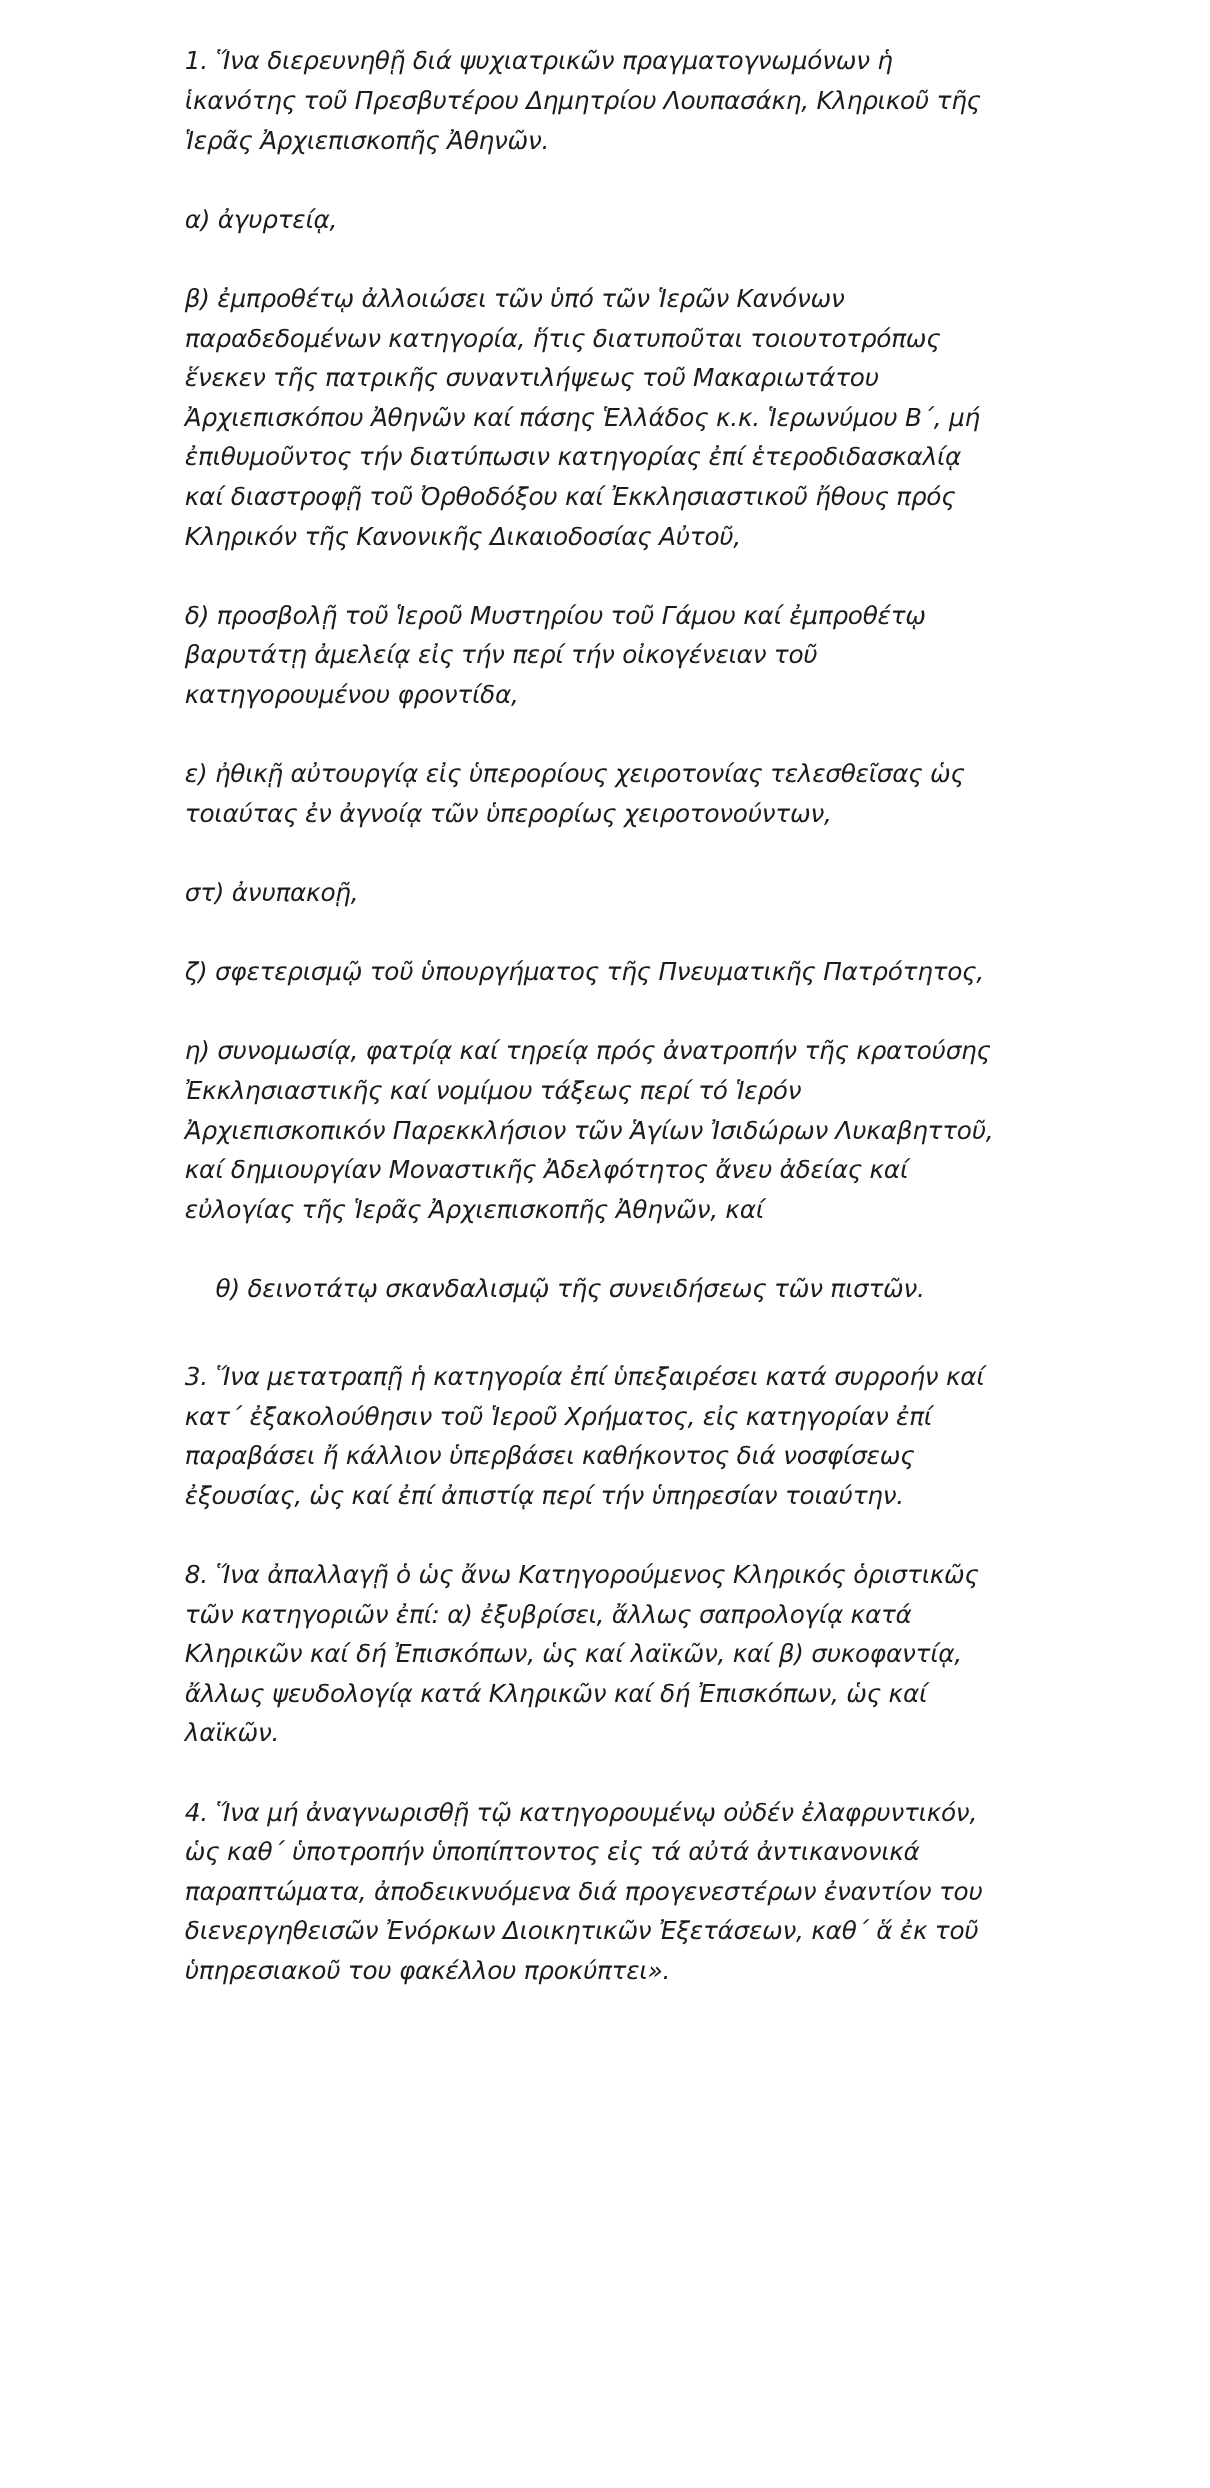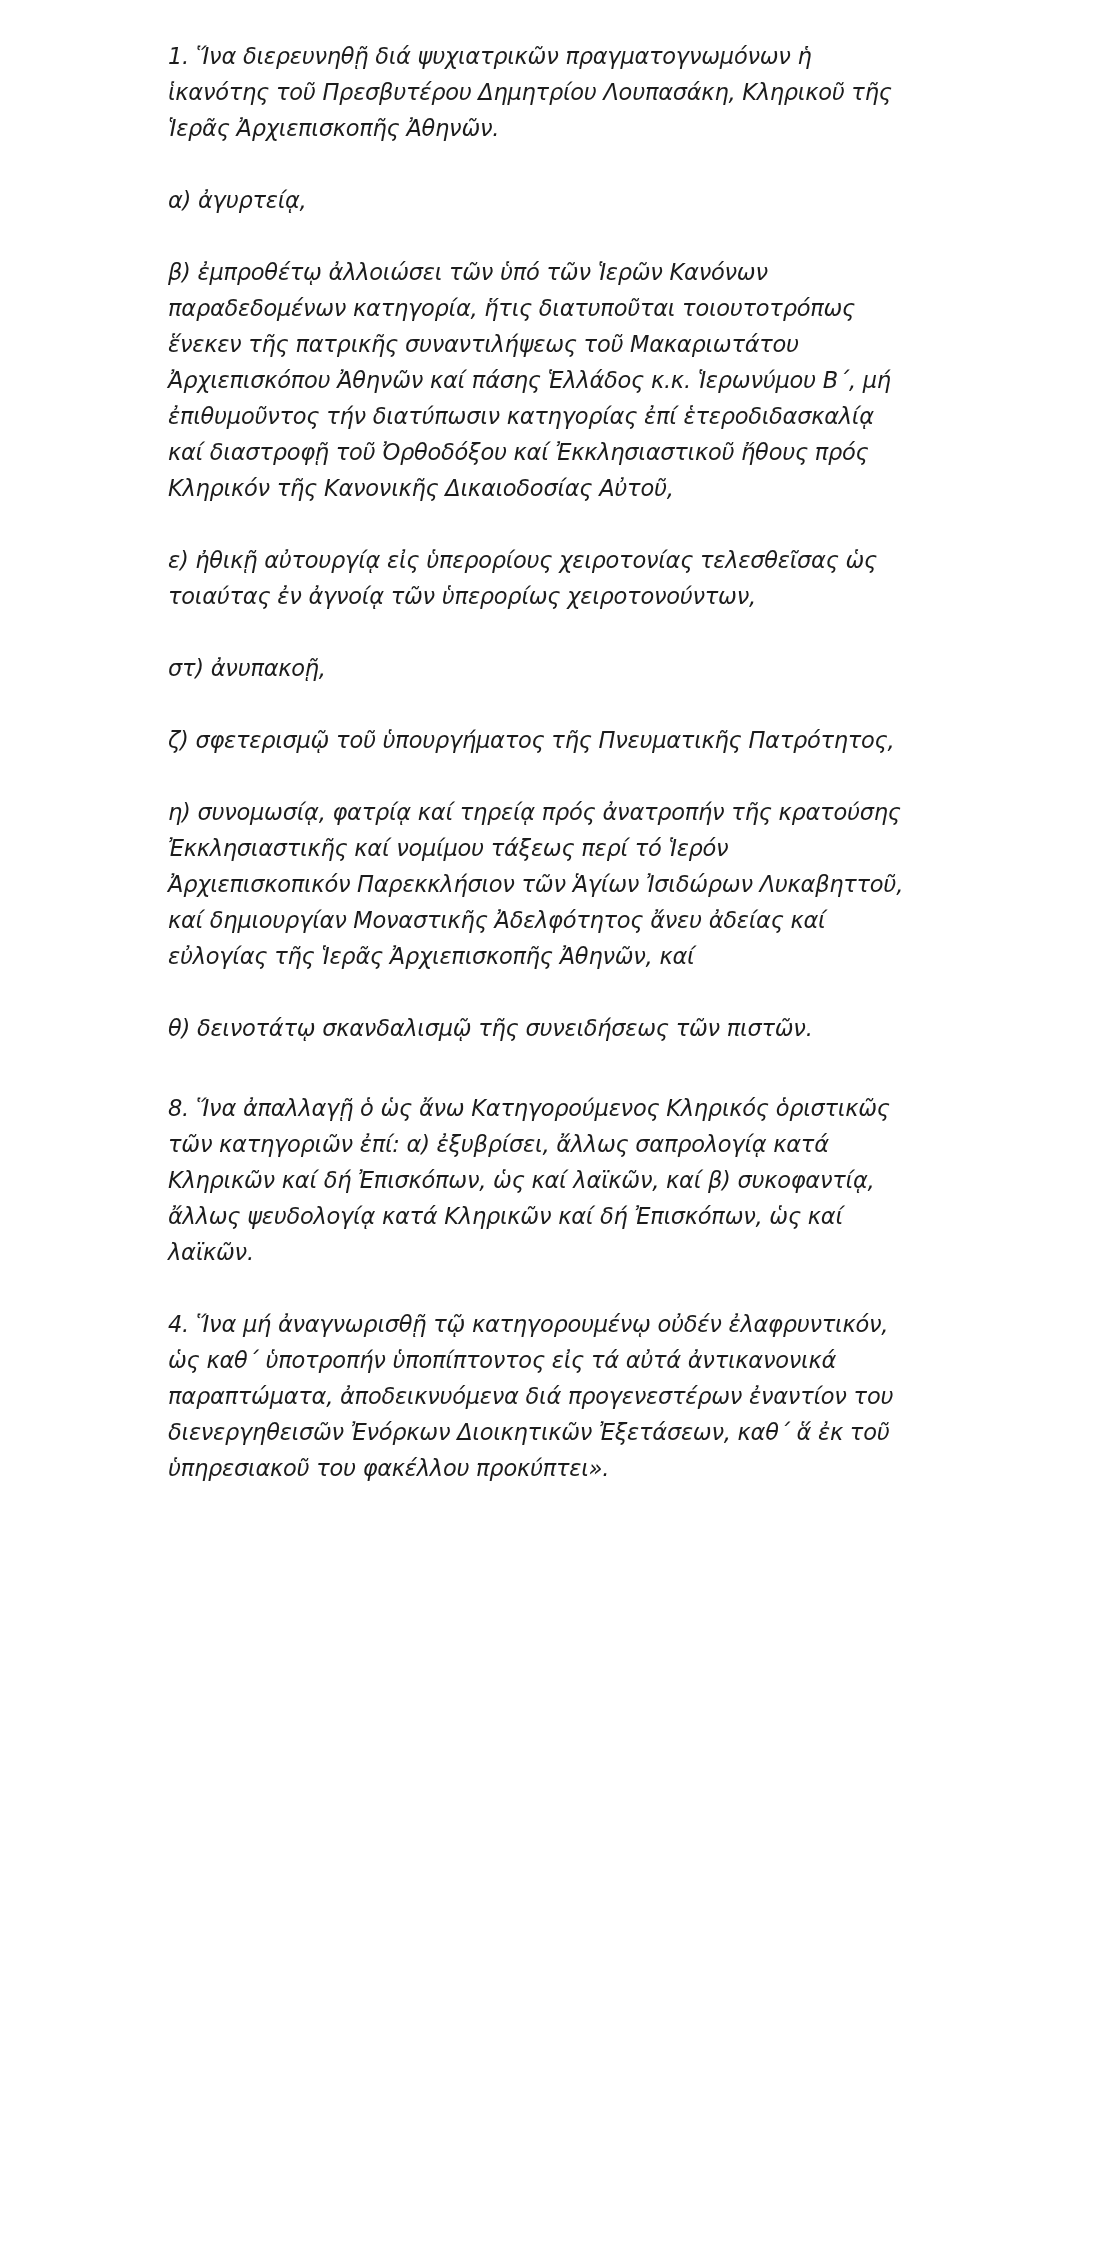--- a/index.html
+++ b/index.html
@@ -24,47 +24,55 @@
       line-height: 36px;
       color: #1c1c1c;
       letter-spacing: -0.25px;
     }
     .para {
       margin: 0 0 36px 0;
       white-space: pre-line;
     }
     .para.gap-extra {
       margin-bottom: 44px;
+      margin-left: 28px;
     }
   </style>
 </head>
 <body>
 
 <div class="doc">
   <p class="para">1. Ἵνα διερευνηθῇ διά ψυχιατρικῶν πραγματογνωμόνων ἡ
 ἱκανότης τοῦ Πρεσβυτέρου Δημητρίου Λουπασάκη, Κληρικοῦ τῆς
 Ἱερᾶς Ἀρχιεπισκοπῆς Ἀθηνῶν.</p>
   <p class="para">α) ἀγυρτείᾳ,</p>
   <p class="para">β) ἐμπροθέτῳ ἀλλοιώσει τῶν ὑπό τῶν Ἱερῶν Κανόνων
 παραδεδομένων κατηγορία, ἥτις διατυποῦται τοιουτοτρόπως
 ἕνεκεν τῆς πατρικῆς συναντιλήψεως τοῦ Μακαριωτάτου
 Ἀρχιεπισκόπου Ἀθηνῶν καί πάσης Ἑλλάδος κ.κ. Ἱερωνύμου Β΄, μή
 ἐπιθυμοῦντος τήν διατύπωσιν κατηγορίας ἐπί ἑτεροδιδασκαλίᾳ
 καί διαστροφῇ τοῦ Ὀρθοδόξου καί Ἐκκλησιαστικοῦ ἤθους πρός
 Κληρικόν τῆς Κανονικῆς Δικαιοδοσίας Αὐτοῦ,</p>
+  <p class="para">δ) προσβολῇ τοῦ Ἱεροῦ Μυστηρίου τοῦ Γάμου καί ἐμπροθέτῳ
+βαρυτάτῃ ἀμελείᾳ εἰς τήν περί τήν οἰκογένειαν τοῦ
+κατηγορουμένου φροντίδα,</p>
   <p class="para">ε) ἠθικῇ αὐτουργίᾳ εἰς ὑπερορίους χειροτονίας τελεσθεῖσας ὡς
 τοιαύτας ἐν ἀγνοίᾳ τῶν ὑπερορίως χειροτονούντων,</p>
   <p class="para">στ) ἀνυπακοῇ,</p>
   <p class="para">ζ) σφετερισμῷ τοῦ ὑπουργήματος τῆς Πνευματικῆς Πατρότητος,</p>
   <p class="para">η) συνομωσίᾳ, φατρίᾳ καί τηρείᾳ πρός ἀνατροπήν τῆς κρατούσης
 Ἐκκλησιαστικῆς καί νομίμου τάξεως περί τό Ἱερόν
 Ἀρχιεπισκοπικόν Παρεκκλήσιον τῶν Ἁγίων Ἰσιδώρων Λυκαβηττοῦ,
 καί δημιουργίαν Μοναστικῆς Ἀδελφότητος ἄνευ ἀδείας καί
 εὐλογίας τῆς Ἱερᾶς Ἀρχιεπισκοπῆς Ἀθηνῶν, καί</p>
   <p class="para gap-extra">θ) δεινοτάτῳ σκανδαλισμῷ τῆς συνειδήσεως τῶν πιστῶν.</p>
+  <p class="para">3. Ἵνα μετατραπῇ ἡ κατηγορία ἐπί ὑπεξαιρέσει κατά συρροήν καί
+κατ΄ ἐξακολούθησιν τοῦ Ἱεροῦ Χρήματος, εἰς κατηγορίαν ἐπί
+παραβάσει ἤ κάλλιον ὑπερβάσει καθήκοντος διά νοσφίσεως
+ἐξουσίας, ὡς καί ἐπί ἀπιστίᾳ περί τήν ὑπηρεσίαν τοιαύτην.</p>
   <p class="para">8. Ἵνα ἀπαλλαγῇ ὁ ὡς ἄνω Κατηγορούμενος Κληρικός ὁριστικῶς
 τῶν κατηγοριῶν ἐπί: α) ἐξυβρίσει, ἄλλως σαπρολογίᾳ κατά
 Κληρικῶν καί δή Ἐπισκόπων, ὡς καί λαϊκῶν, καί β) συκοφαντίᾳ,
 ἄλλως ψευδολογίᾳ κατά Κληρικῶν καί δή Ἐπισκόπων, ὡς καί
 λαϊκῶν.</p>
   <p class="para">4. Ἵνα μή ἀναγνωρισθῇ τῷ κατηγορουμένῳ οὐδέν ἐλαφρυντικόν,
 ὡς καθ΄ ὑποτροπήν ὑποπίπτοντος εἰς τά αὐτά ἀντικανονικά
 παραπτώματα, ἀποδεικνυόμενα διά προγενεστέρων ἐναντίον του
 διενεργηθεισῶν Ἐνόρκων Διοικητικῶν Ἐξετάσεων, καθ΄ ἅ ἐκ τοῦ
 ὑπηρεσιακοῦ του φακέλλου προκύπτει».</p>

